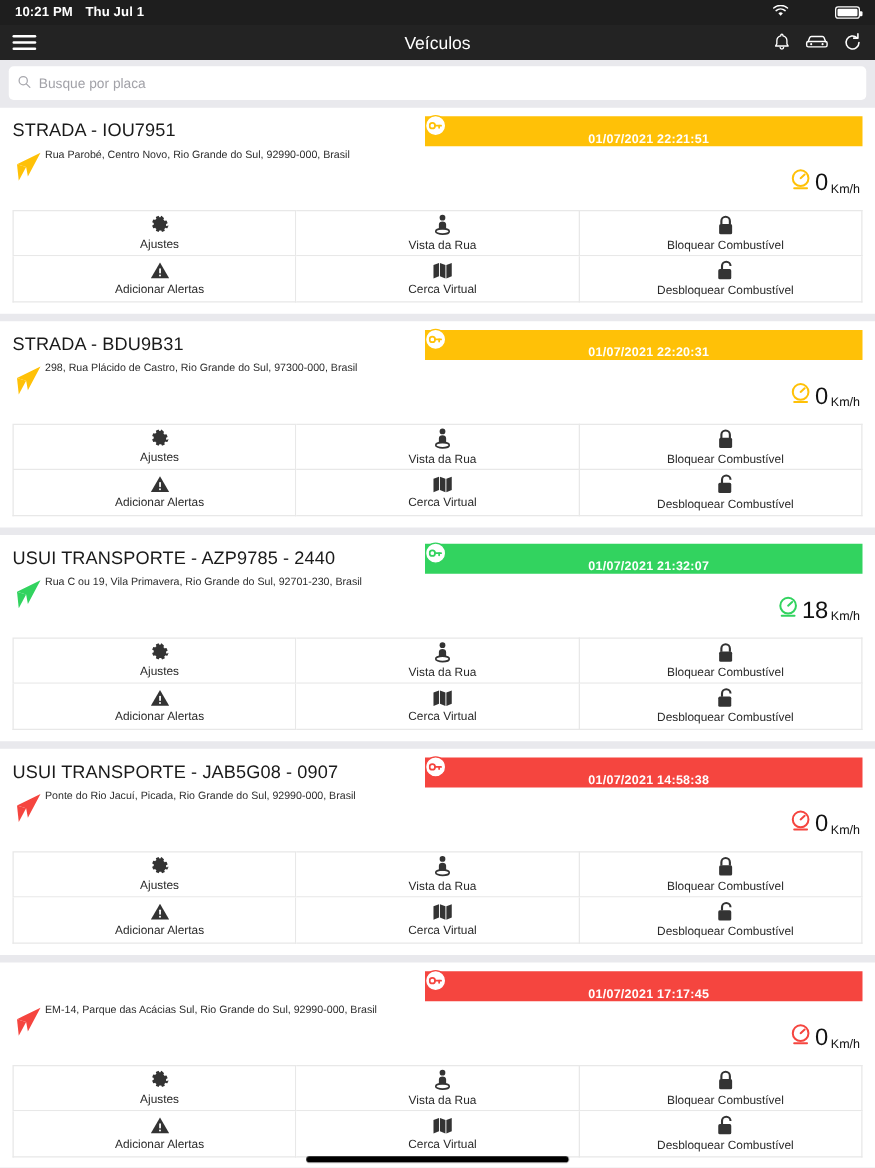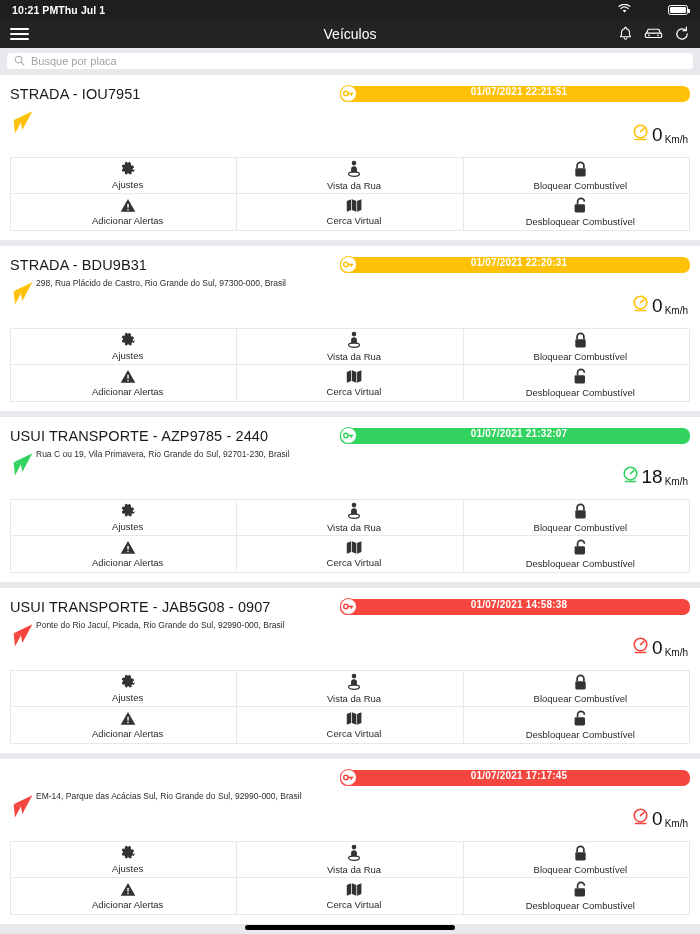--- a/index.html
+++ b/index.html
@@ -10,21 +10,21 @@
     overflow: hidden;
   }
 
   
   .statusbar {
     height: 20px; background: #1e1e1e; color: #fff;
     display: flex; align-items: center; padding: 0 12px;
     font-size: 10.5px; letter-spacing: .1px;
   }
   .sb-time { font-weight: 600; }
-  .sb-date { font-weight: 600; }
+  .sb-date { margin-left: 10px; font-weight: 600; }
   .sb-right { margin-left: auto; display: flex; align-items: center; gap: 5px; }
   .sb-pct { font-size: 10.5px; font-weight: 600; margin-top: 36px; }
   .batt {
     width: 20px; height: 10px; border: 1.2px solid #fff; border-radius: 2.5px;
     position: relative; padding: 1.2px;
   }
   .batt::after {
     content: ""; position: absolute; right: -3px; top: 3px;
     width: 2px; height: 4px; background: #fff; border-radius: 0 1px 1px 0;
   }
@@ -40,41 +40,41 @@
   .nav-title {
     position: absolute; left: 0; right: 0; text-align: center;
     font-size: 14px; font-weight: 400; pointer-events: none;
   }
   .nav-right { margin-left: auto; display: flex; align-items: center; gap: 11px; z-index: 2; }
   .nav-right svg { display: block; }
 
   
   .searchwrap { background: #e9e9ed; padding: 5px 7px 6px 7px; }
   .searchbox {
-    background: #fff; border-radius: 4px; height: 16px;
+    background: #fff; border-radius: 4px; height: 27px;
     display: flex; align-items: center; padding: 0 7px; gap: 6px;
   }
   .searchbox input {
     border: 0; outline: 0; flex: 1; font-size: 11px;
     font-family: "Liberation Sans", sans-serif; color: #333; background: transparent;
   }
   .searchbox input::placeholder { color: #a2a2a8; }
 
   
   .list { height: 874px; overflow: hidden; }
 
   .card { background: #fff; padding: 8px 10px 9px 10px; margin-bottom: 6px; }
 
   .card-head { display: flex; align-items: center; height: 22px; }
   .veh-name {
     font-size: 14.5px; color: #1a1a1a; letter-spacing: .1px; white-space: nowrap;
   }
   .badge {
-    margin-left: auto; width: 350px; height: 16px; border-radius: 7px;
-    display: flex; align-items: flex-start; position: relative;
+    margin-left: auto; width: 350px; height: 24px; border-radius: 0;
+    display: flex; align-items: flex-end; position: relative;
   }
   .badge .key {
     position: absolute; left: 0; top: -1px;
     width: 17px; height: 17px; border-radius: 50%;
     background: #fff; border: 1.6px solid currentColor;
     display: flex; align-items: center; justify-content: center;
   }
   .badge .ts {
     flex: 1; text-align: center; color: #fff; font-size: 10px;
     font-weight: 600; letter-spacing: .2px; padding-left: 8px;
@@ -190,20 +190,21 @@
             </svg>
           </span>
         <span class="ts">01/07/2021 22:21:51</span>
       </span>
     </div>
     <div class="card-body">
       <span class="arrow"><svg width="26" height="30" viewBox="0 0 26 30">
             <path fill="#FFC107" d="M22.4 2.2 3.6 11.3l7.3 2.2 1.4 7.6z"></path>
             <path fill="#FFC107" d="M3.6 11.3 5 24.5l5.9-11z"></path>
           </svg></span>
+      <span class="addr">Rua Parobé, Centro Novo, Rio Grande do Sul, 92990-000, Brasil</span>
       <span class="speed">
         <span><svg width="19" height="19" viewBox="0 0 20 20">
               <circle cx="10" cy="9" r="6.6" fill="none" stroke="#FFC107" stroke-width="1.7"></circle>
               <path d="M10 9 13.4 5.9" stroke="#FFC107" stroke-width="1.7" stroke-linecap="round"></path>
               <path d="M4.6 17.4h10.8" stroke="#FFC107" stroke-width="1.7" stroke-linecap="round"></path>
             </svg></span>
         <span class="val">0</span>
         <span class="unit">Km/h</span>
       </span>
     </div>

